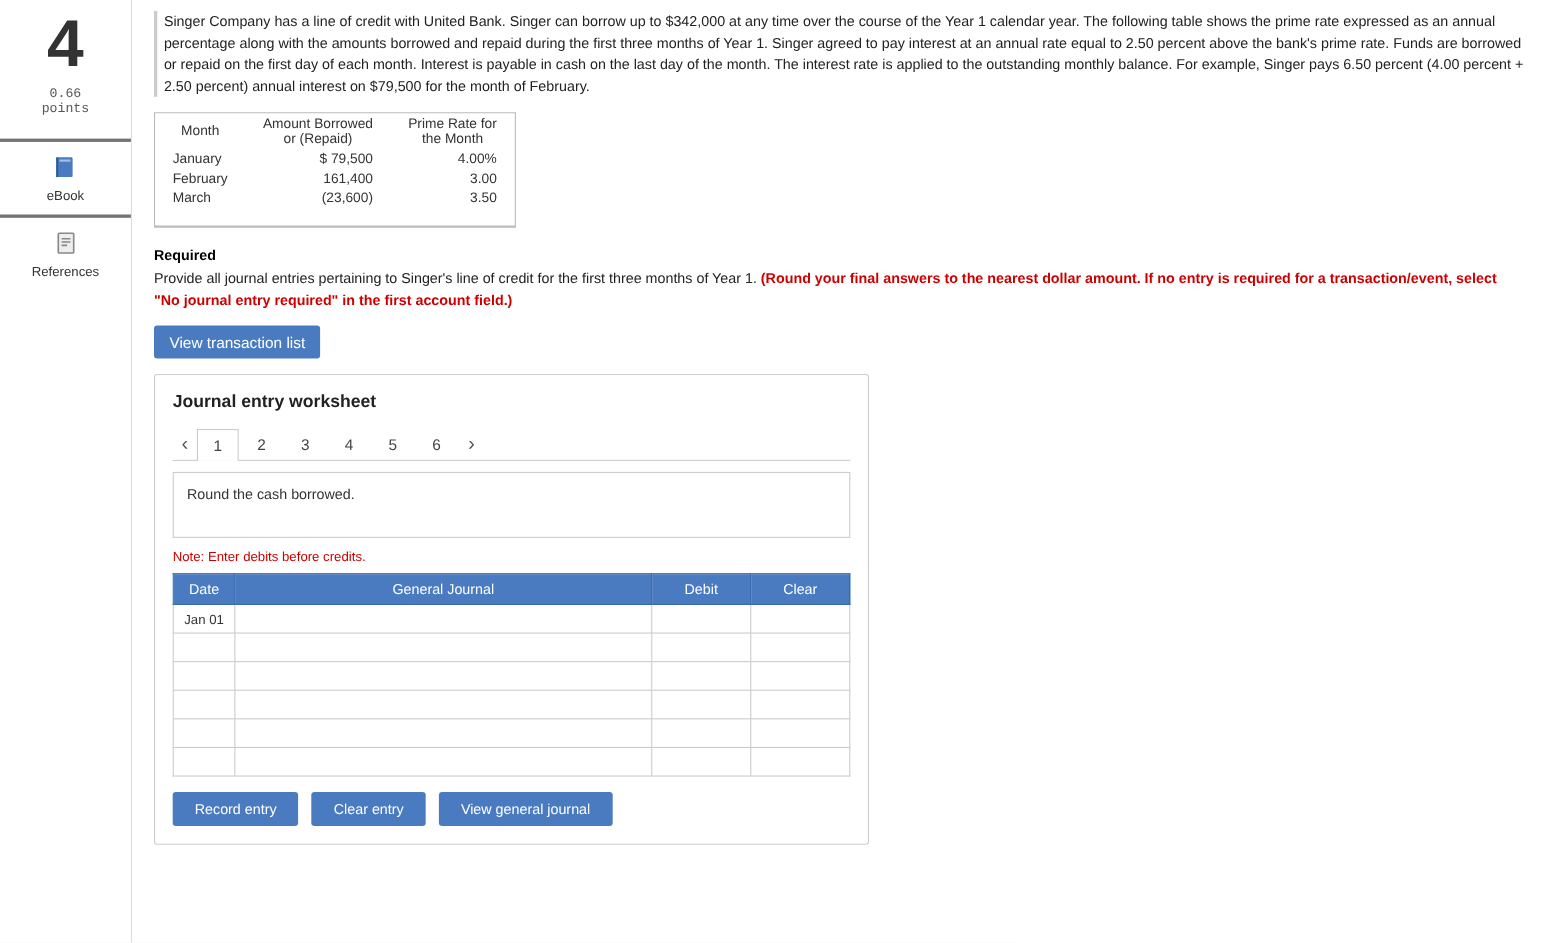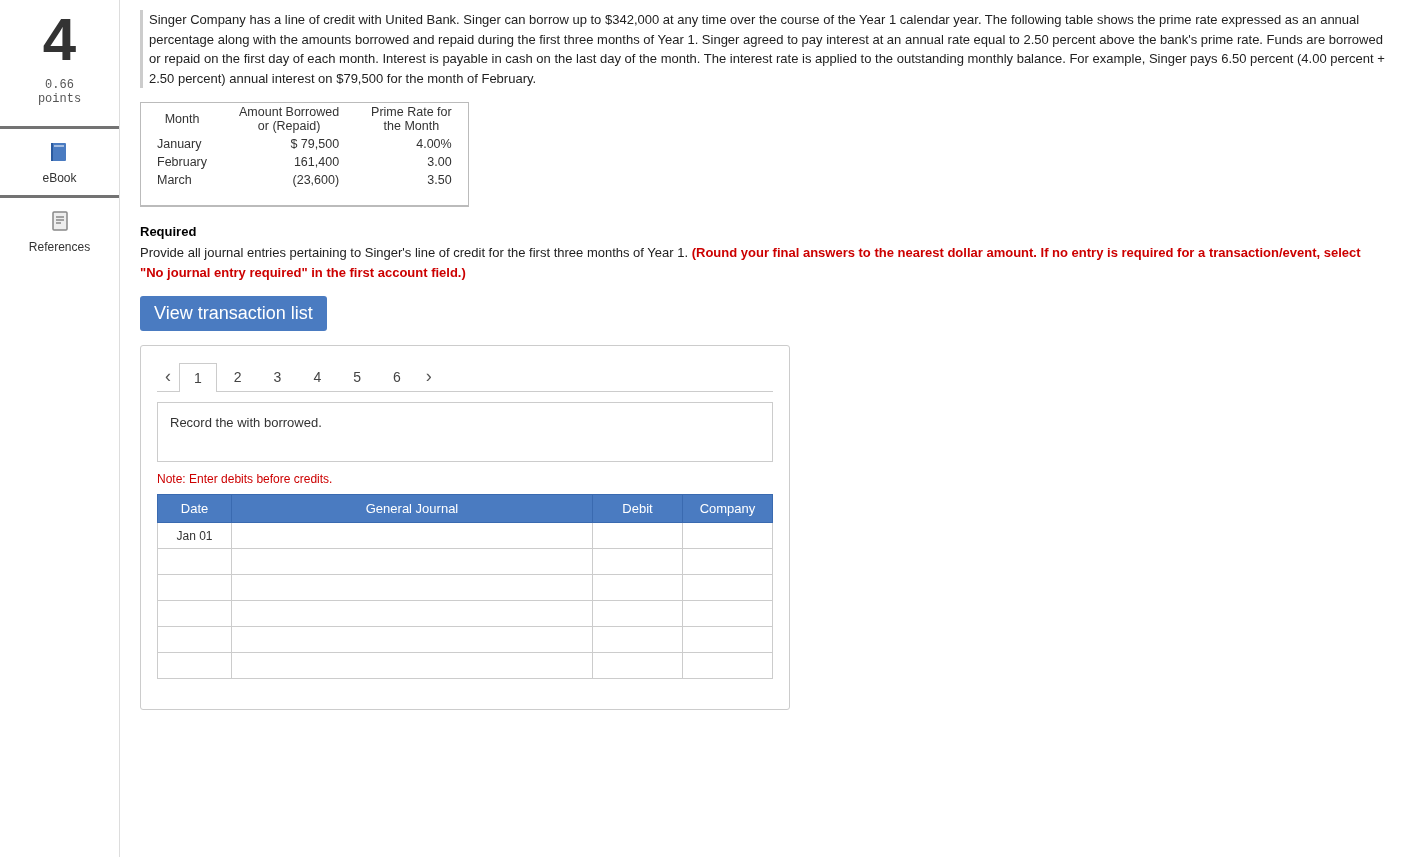--- a/index.html
+++ b/index.html
@@ -117,21 +117,21 @@
       font-weight: bold;
       color: #cc0000;
     }
 
     
     .btn-blue {
       background-color: #4a7bc1;
       color: #fff;
       border: none;
       padding: 7px 14px;
-      font-size: 18px;
+      font-size: 14px;
       cursor: pointer;
       border-radius: 3px;
     }
 
     
     .journal-worksheet {
       border: 1px solid #ccc;
       border-radius: 3px;
       padding: 16px;
       margin-top: 14px;
@@ -224,21 +224,21 @@
     }
     .journal-table td input {
       width: 100%;
       height: 100%;
       border: none;
       outline: none;
       padding: 2px 6px;
       font-size: 12px;
       background: transparent;
     }
-    .journal-table .col-date { width: 74px; }
+    .journal-table .col-date { width: 56px; }
     .journal-table .col-journal { width: auto; }
     .journal-table .col-debit { width: 90px; }
     .journal-table .col-credit { width: 90px; }
 
     
     .action-buttons {
       display: flex;
       gap: 12px;
       align-items: center;
     }
@@ -333,45 +333,46 @@
       <span>Provide all journal entries pertaining to Singer's line of credit for the first three months of Year 1.</span>
       <span class="bold-red">(Round your final answers to the nearest dollar amount. If no entry is required for a transaction/event, select "No journal entry required" in the first account field.)</span>
     </p>
   </div>
 
   
   <button class="btn-blue">View transaction list</button>
 
   
   <div class="journal-worksheet">
+    <h2 class="worksheet-title">Journal entry worksheet</h2>
 
     <div class="tab-nav">
       <button class="tab-arrow">‹</button>
       <div class="tab-item active">1</div>
       <div class="tab-item">2</div>
       <div class="tab-item">3</div>
       <div class="tab-item">4</div>
       <div class="tab-item">5</div>
       <div class="tab-item">6</div>
       <button class="tab-arrow">›</button>
     </div>
 
     <div class="instruction-box">
-      <span>Record the with borrowed.</span>
+      <span>Round the cash borrowed.</span>
     </div>
 
     <p class="note-text">Note: Enter debits before credits.</p>
 
     <table class="journal-table">
       <thead>
         <tr>
           <th class="col-date">Date</th>
           <th class="col-journal">General Journal</th>
           <th class="col-debit">Debit</th>
-          <th class="col-credit">Company</th>
+          <th class="col-credit">Clear</th>
         </tr>
       </thead>
       <tbody id="journal-table-body">
       <tr>
             <td class="date-cell col-date">Jan 01</td>
             <td class="col-journal"><input type="text" style=""></td>
             <td class="col-debit"><input type="text" style=""></td>
             <td class="col-credit"><input type="text" style=""></td>
           </tr>
           <tr>
@@ -400,14 +401,19 @@
           </tr>
           <tr>
             <td class="date-cell col-date"></td>
             <td class="col-journal"><input type="text" style=""></td>
             <td class="col-debit"><input type="text" style=""></td>
             <td class="col-credit"><input type="text" style=""></td>
           </tr>
         </tbody>
     </table>
 
+    <div class="action-buttons">
+      <button class="btn-action">Record entry</button>
+      <button class="btn-action">Clear entry</button>
+      <button class="btn-action">View general journal</button>
+    </div>
   </div>
 </div>
 
 </body></html>

